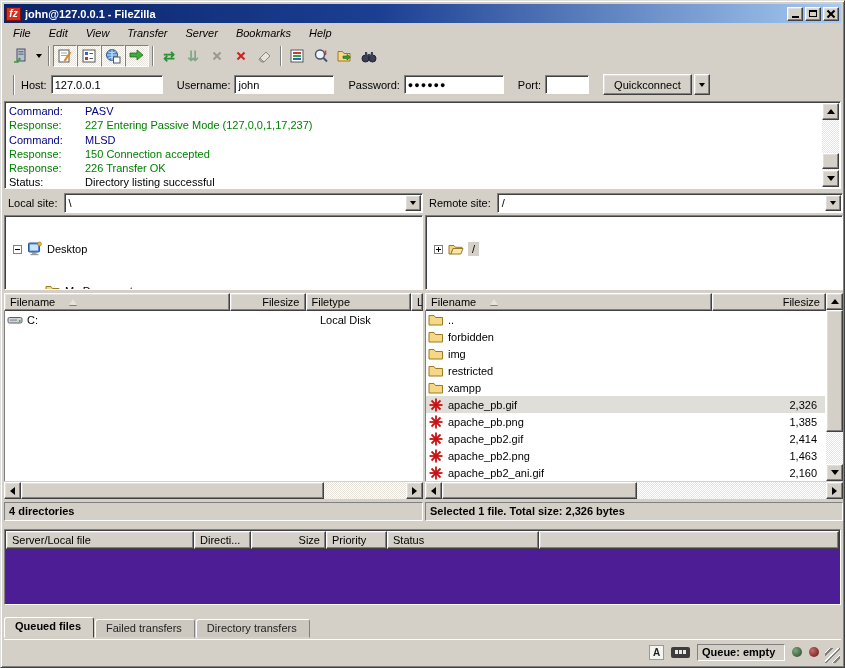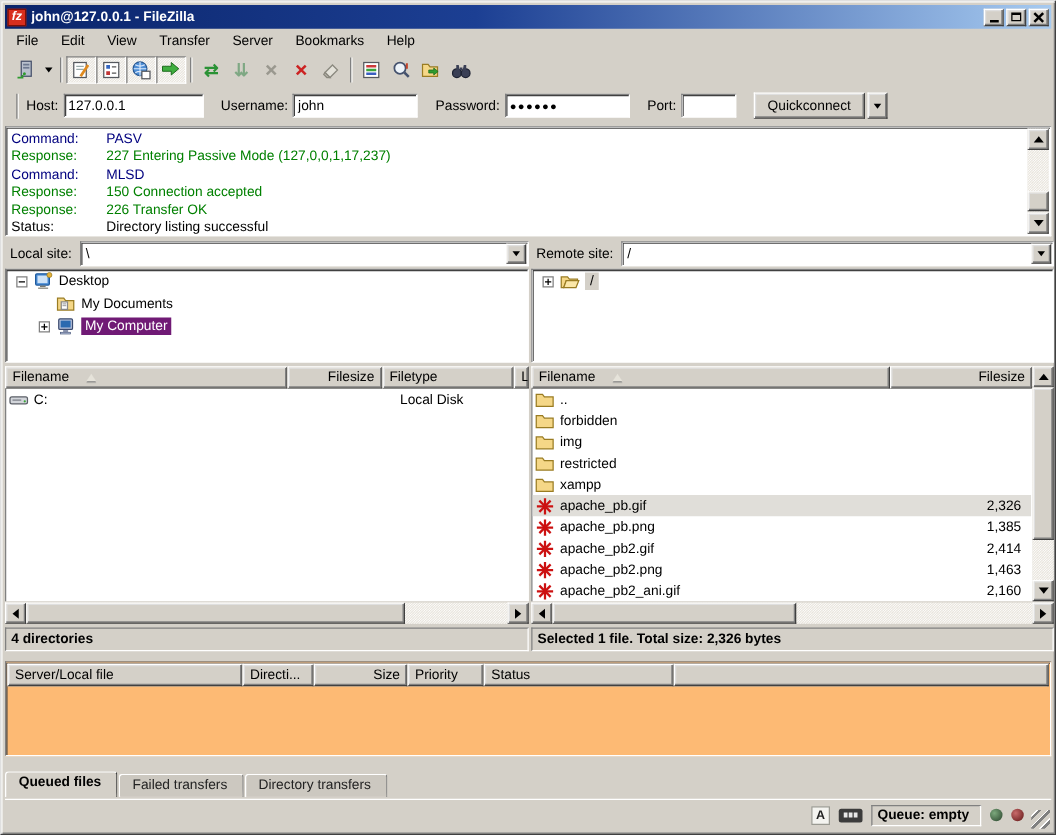--- a/index.html
+++ b/index.html
@@ -34,21 +34,21 @@
   .winbtns { display:flex; gap:2px; }
   .winbtn { width:16px; height:14px; display:flex; align-items:center; justify-content:center; position:relative; }
   .glyph-min { width:7px; height:2px; background:#000; margin-top:7px; }
   .glyph-max { width:8px; height:7px; border:1px solid #000; border-top:2px solid #000; }
   .xg { position:relative; width:8px; height:8px; }
   .xg::before,.xg::after { content:""; position:absolute; left:-1px; top:3px; width:10px; height:2px; background:currentColor; }
   .xg::before { transform:rotate(45deg);} .xg::after { transform:rotate(-45deg);}
 
   
   .menubar { position:absolute; left:3px; top:22px; right:3px; height:20px; display:flex; align-items:center; }
-  .menu-item { padding:2px 9px; cursor:default; }
+  .menu-item { padding:2px 9px; cursor:default;font-style:italic; }
 
   
   .toolbar { position:absolute; left:3px; top:42px; right:3px; height:26px; display:flex; align-items:center; padding-left:4px; }
   .vsep { width:2px; height:20px; border-left:1px solid #808080; border-right:1px solid #fff; margin:0 3px; }
   .tb-btn { width:24px; height:22px; display:flex; align-items:center; justify-content:center; border:1px solid transparent; }
   .tb-btn.pressed { border-color:#808080 #fff #fff #808080; background-color:#e8e4dc;
     background-image:linear-gradient(45deg,#fff 25%,transparent 25%,transparent 75%,#fff 75%),
                      linear-gradient(45deg,#fff 25%,transparent 25%,transparent 75%,#fff 75%);
     background-size:2px 2px; background-position:0 0,1px 1px; }
   .tb-caret { width:13px; height:22px; display:flex; align-items:center; justify-content:center; border:1px solid transparent; }
@@ -83,21 +83,21 @@
   
   .pane { position:absolute; top:190px; height:332px; }
   .pane-left { left:3px; width:419px; } .pane-right { left:424px; width:418px; }
   .site-row { position:absolute; left:0; top:2px; right:0; height:20px; display:flex; align-items:center; }
   .site-label { padding:0 6px 0 4px; white-space:nowrap; }
   .combo { flex:1; height:20px; position:relative; background:#fff; border:1px solid;
            border-color:#808080 #fff #fff #808080; box-shadow:inset 1px 1px 0 #404040;
            display:flex; align-items:center; padding-left:4px; }
   .combo-btn { position:absolute; right:1px; top:1px; bottom:1px; width:16px; display:flex; align-items:center; justify-content:center; }
   .treebox { position:absolute; left:0; top:24px; right:0; height:75px; overflow:hidden; }
-  .tree-row { display:flex; align-items:center; height:18px; white-space:nowrap; }
+  .tree-row { display:flex; align-items:center; height:18px; white-space:nowrap;margin-top:24px; }
   .expander { width:9px; height:9px; border:1px solid #808080; background:#fff; position:relative; flex:none; margin-right:5px; }
   .expander::before { content:""; position:absolute; left:1px; top:3px; width:5px; height:1px; background:#000; }
   .expander.plus::after { content:""; position:absolute; left:3px; top:1px; width:1px; height:5px; background:#000; }
   .tree-icon { width:16px; height:16px; flex:none; margin-right:4px; }
   .sel-navy { background:#701a75; color:#fff; padding:1px 3px; }
   .sel-gray { background:#d4d0c8; padding:1px 4px; }
 
   
   .list-header { position:absolute; left:0; top:102px; right:0; height:18px; display:flex; background:#d4d0c8; }
   .hcell { height:18px; padding:2px 5px; overflow:hidden; white-space:nowrap; display:flex; align-items:center; }
@@ -109,21 +109,21 @@
   .file-row { display:flex; align-items:center; height:17px; white-space:nowrap; }
   .file-row.sel { background:#e0dedа; background:#e0ded9; }
   .file-icon { width:16px; height:16px; flex:none; margin:0 4px 0 2px; }
   .cell-name { flex:1; overflow:hidden; }
   .cell-size { width:101px; text-align:right; padding-right:8px; flex:none; }
   .hscroll { position:absolute; left:0; top:291px; right:0; height:17px; }
   .pane-status { position:absolute; left:0; top:311px; right:0; height:19px; line-height:17px; padding:0 4px; background:#d4d0c8; }
   .vscroll { position:absolute; right:0; top:102px; width:17px; height:188px; }
 
   
-  .queuebox { position:absolute; left:3px; top:528px; right:3px; height:76px; background:#fdba74; }
+  .queuebox { position:absolute; left:3px; top:528px; right:3px; height:76px; background:#4c1d95; }
   .queue-header { position:absolute; left:1px; top:1px; right:1px; height:18px; display:flex; background:#d4d0c8; }
 
   
   .tabsrow { position:absolute; left:3px; top:615px; height:22px; display:flex; align-items:flex-end; }
   .tab { height:19px; padding:2px 12px 2px 10px; background:#ccc8c0; border:1px solid;
          border-color:#fff #808080 #d4d0c8 #fff; border-radius:3px 3px 0 0; margin-right:1px; color:#222; }
   .tab.active { height:21px; background:#d4d0c8; font-weight:bold; color:#000;
                 border-color:#fff #404040 #d4d0c8 #fff; z-index:2; }
 
   

